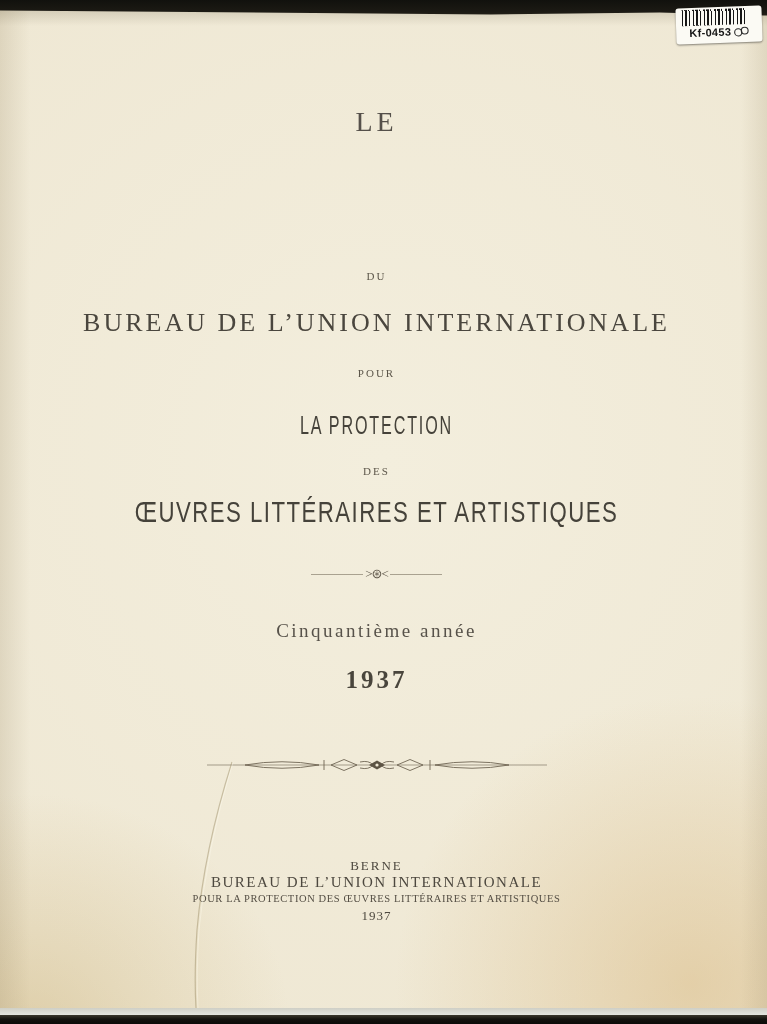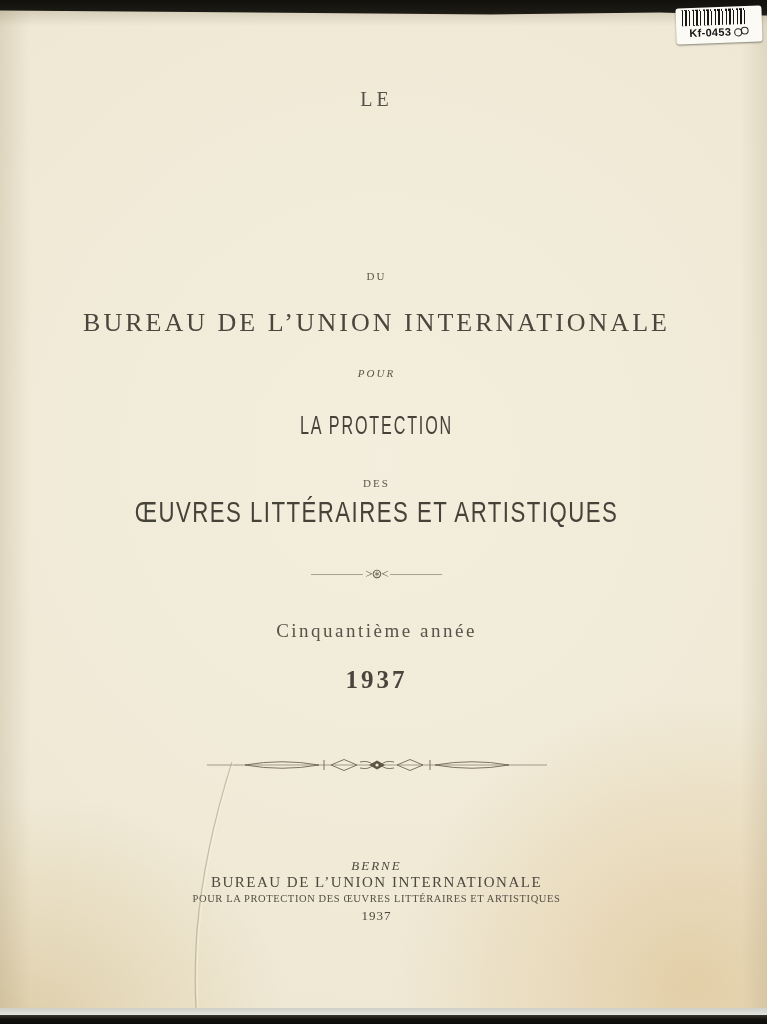--- a/index.html
+++ b/index.html
@@ -48,34 +48,34 @@
         #161616 3px 5.5px, transparent 5.5px 7px,
         #161616 7px 8px, transparent 8px 11px);
   }
   .label-row{display:flex;align-items:center;gap:2px;margin-top:1px;}
   .label-text{
     font-family:"Liberation Sans", sans-serif;
     font-size:11px;font-weight:bold;color:#161616;letter-spacing:0.3px;
   }
   
   .line{position:absolute;left:0;right:14px;text-align:center;color:#4b463c;white-space:nowrap;}
-  .t-le            {top:88px;  font-size:20px; letter-spacing:4px; color:#55504a;}
+  .t-le            {top:106px;  font-size:28px; letter-spacing:4px; color:#55504a;}
   .t-title        {top:120px; font-size:64px; letter-spacing:5px; color:#44413a;}
   .t-revue        {top:219px; font-size:17px; letter-spacing:3px; color:#4e483e;}
   .t-du            {top:270px; font-size:11px; letter-spacing:2px; color:#5c564a;font-family:Liberation Serif, serif;}
   .t-bureau      {top:308px; font-size:26px; letter-spacing:3px; color:#4a463e;}
-  .t-pour        {top:367px; font-size:11px; letter-spacing:2px; color:#5c564a;font-style:italic;}
+  .t-pour        {top:367px; font-size:11px; letter-spacing:2px; color:#5c564a;}
   .t-protection{top:410px; font-size:26px; letter-spacing:3px; color:#45423a;
     font-family:"Liberation Sans", sans-serif; transform:scaleX(0.62); transform-origin:center;}
-  .t-des          {top:465px; font-size:11px; letter-spacing:2px; color:#5c564a;margin-top:12px;}
+  .t-des          {top:465px; font-size:11px; letter-spacing:2px; color:#5c564a;}
   .t-oeuvres    {top:495px; font-size:30px; letter-spacing:2px; color:#45423a;
     font-family:"Liberation Sans", sans-serif; transform:scaleX(0.74); transform-origin:center;}
   .t-annee      {top:620px; font-size:19px; letter-spacing:2.5px; color:#57524a;}
   .t-year        {top:666px; font-size:25px; letter-spacing:3px; font-weight:bold; color:#49453c;}
-  .t-berne      {top:858px; font-size:13px; letter-spacing:2px;   color:#4d483f;font-style:italic;}
+  .t-berne      {top:858px; font-size:13px; letter-spacing:2px;   color:#4d483f;}
   .t-impr        {top:874px; font-size:15px; letter-spacing:1.5px; color:#4d483f;}
   .t-impr-sub {top:893px; font-size:10.5px; letter-spacing:0.6px; font-weight:normal; color:#544e44;}
   .t-impr-year{top:908px; font-size:13px; letter-spacing:1px; color:#4d483f;}
   
   .orn-small{
     position:absolute;left:0;right:14px;top:566px;
     display:flex;align-items:center;justify-content:center;color:#6e6452;
   }
   .orn-small .rule{width:52px;height:1px;background:rgba(110,100,82,0.55);}
   .orn-small .glyph{font-size:13px;letter-spacing:-1px;padding:0 2px;color:#5f574a;}

